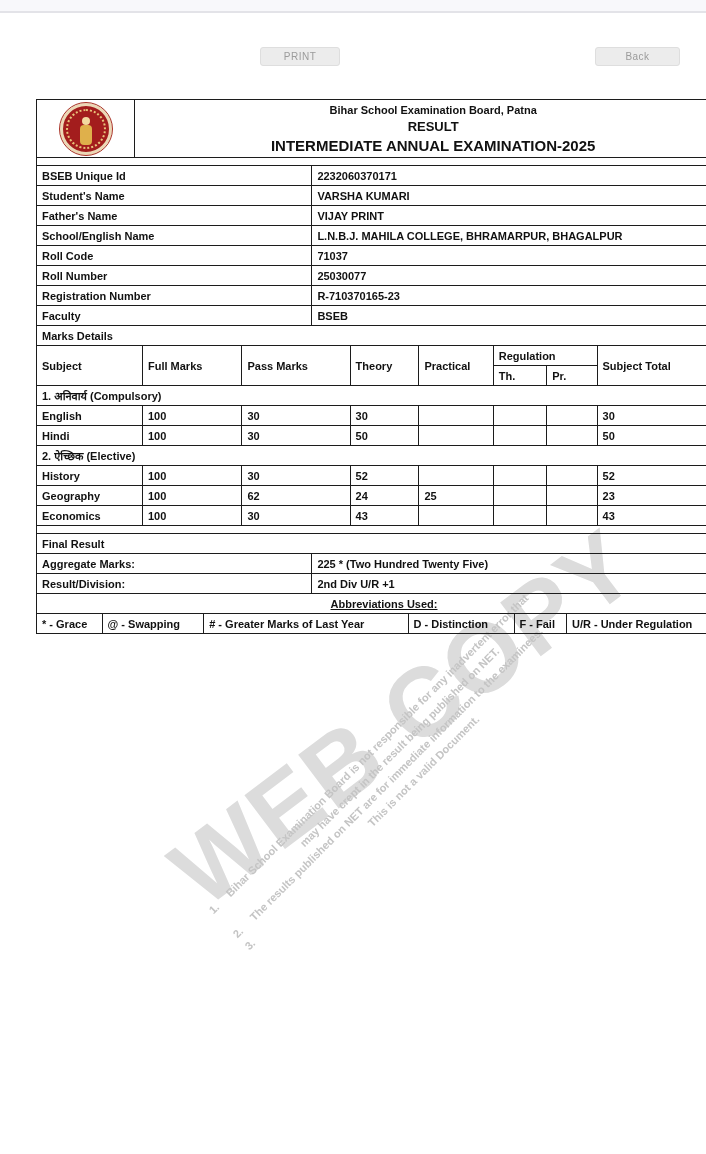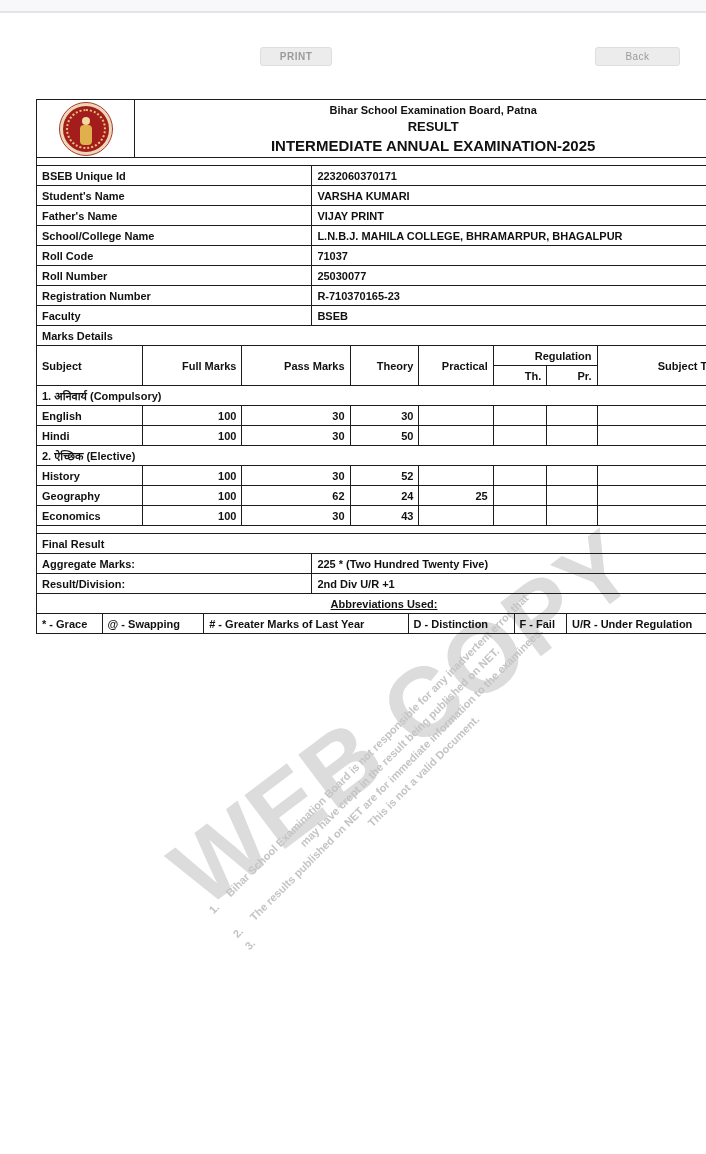--- a/index.html
+++ b/index.html
@@ -17,21 +17,21 @@
     background:#f8f8fb; border-bottom:2px solid #e3e3e8;
   }
   
   .btn {
     position:absolute; top:47px; height:19px;
     background:#ececec; border:1px solid #dedede; border-radius:3px;
     color:#9b9b9b; font-size:10px; line-height:17px; text-align:center;
     font-family:"Liberation Sans", sans-serif; letter-spacing:0.5px;
     padding:0; cursor:pointer;
   }
-  .btn-print { left:260px; width:72px;font-weight:bold; }
+  .btn-print { left:260px; width:80px; }
   .btn-back  { left:595px; width:85px; }
 
   
   .wm-big {
     position:absolute; left:150px; top:838px;
     transform:rotate(-37deg); transform-origin:0 0;
     font-size:98px; font-weight:bold; letter-spacing:2px;
     color:#dcdcdc; white-space:nowrap; z-index:1;
   }
   .wm-text {
@@ -48,21 +48,21 @@
 
   
   .doc { position:absolute; left:36px; top:99px; width:636px; z-index:2; }
   table { border-collapse:collapse; table-layout:fixed; width:696px; margin-top:-1px; }
   table:first-child { margin-top:0; }
   td {
     border:1px solid #1c1c1c; background:transparent;
     font-size:11px; font-weight:bold; color:#111;
     padding:0 5px; height:20px; overflow:hidden; white-space:nowrap;
   }
-  td.center { text-align:right; }
+  td.center { text-align:left; }
   td.spacer { height:8px; padding:0; }
   
   .logo-cell { height:58px; text-align:center; vertical-align:middle; }
   .title-cell { text-align:center; vertical-align:middle; }
   .t1 { font-size:11px; font-weight:bold; }
   .t2 { font-size:13px; font-weight:bold; margin-top:3px; }
   .t3 { font-size:15px; font-weight:bold; margin-top:3px; }
   
   .seal {
     width:52px; height:52px; margin:0 auto; border-radius:50%;
@@ -145,21 +145,21 @@
         </tr>
     <tr>
           <td>Student's Name</td>
           <td>VARSHA KUMARI</td>
         </tr>
     <tr>
           <td>Father's Name</td>
           <td>VIJAY PRINT</td>
         </tr>
     <tr>
-          <td>School/College Name</td>
+          <td>School/English Name</td>
           <td>L.N.B.J. MAHILA COLLEGE, BHRAMARPUR, BHAGALPUR</td>
         </tr>
     <tr>
           <td>Roll Code</td>
           <td>71037</td>
         </tr>
     <tr>
           <td>Roll Number</td>
           <td>25030077</td>
         </tr>

